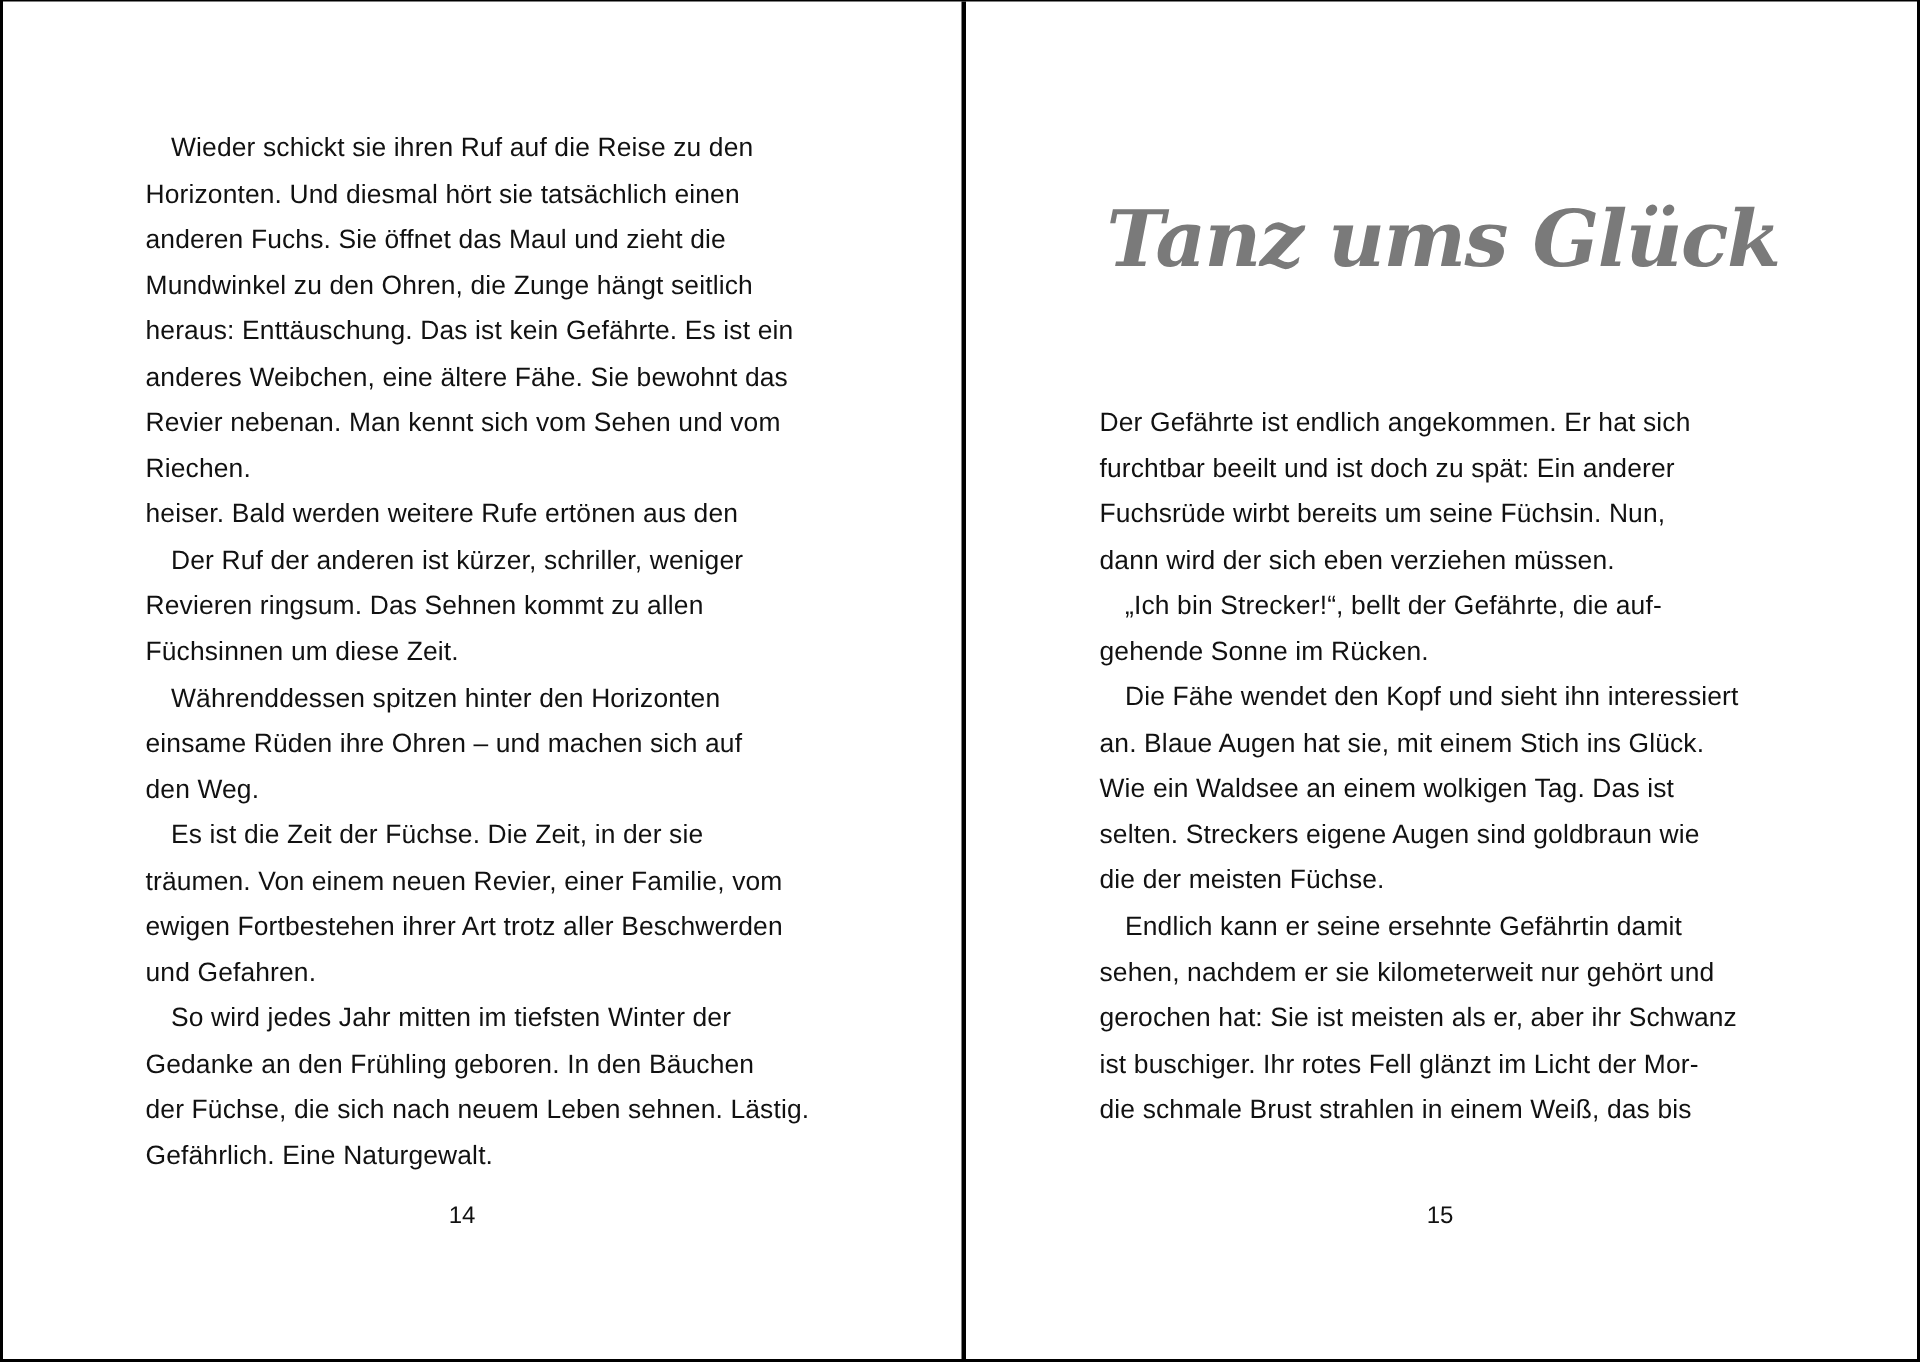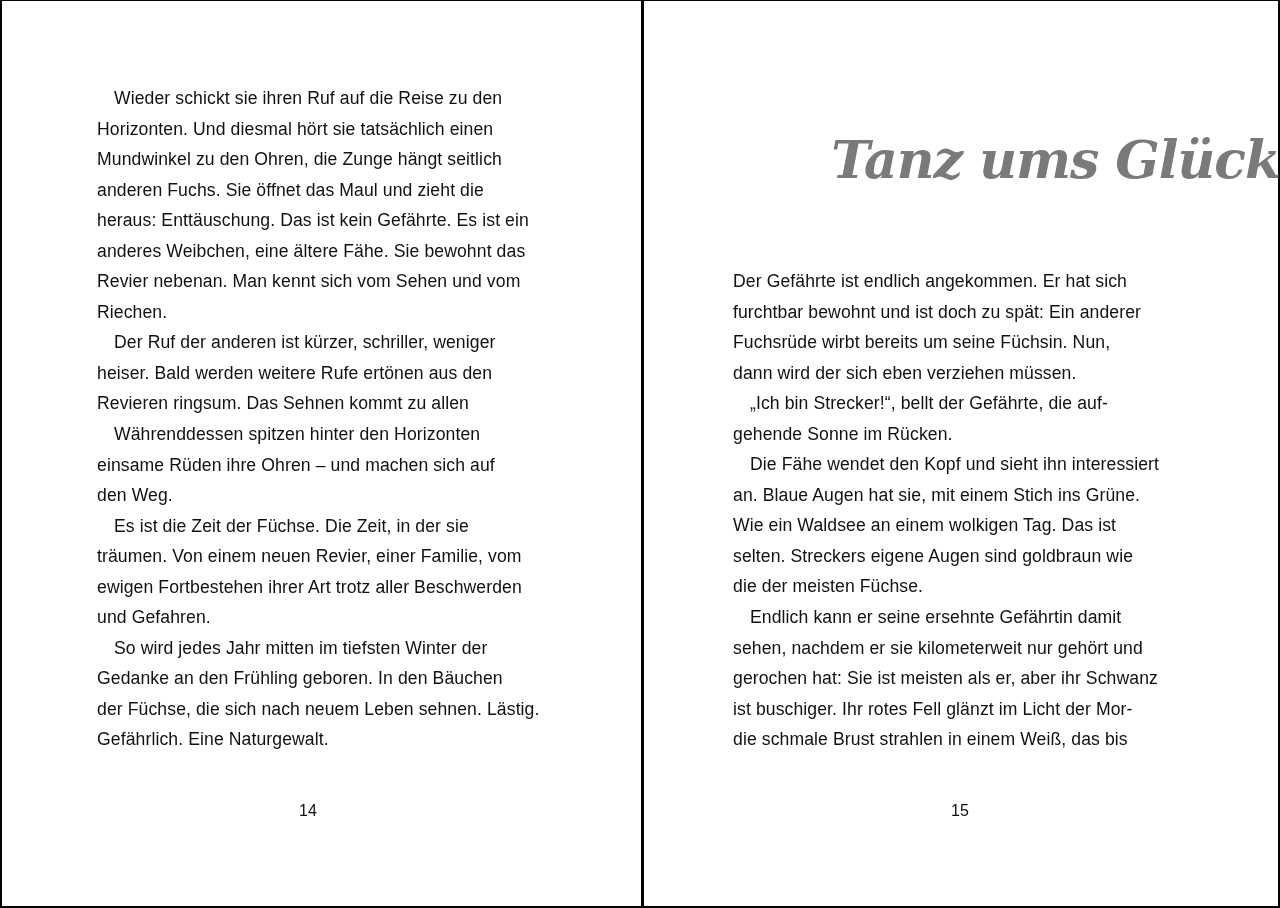--- a/index.html
+++ b/index.html
@@ -25,21 +25,21 @@
       color: #111;
       white-space: nowrap;
       letter-spacing: 0.1px;
     }
     .page-left .text { left: 95px; top: 82px; }
     .page-right .text { left: 89px; top: 265px; }
     .line { display: block; height: 30.55px; }
     .line.indent { padding-left: 17px; }
     .chapter-title {
       position: absolute; left: 0; width: 636px; top: 128px;
-      text-align: right;
+      text-align: center;
       font-family: "DejaVu Serif", serif;
       font-style: italic; font-weight: bold;
       font-size: 52px; letter-spacing: -1px;
       color: #7a7a7a;
     }
     .page-number {
       position: absolute; top: 801px; width: 40px; text-align: center;
       font-family: "Liberation Sans", "DejaVu Sans", sans-serif;
       font-size: 16px; color: #111;
     }
@@ -47,55 +47,56 @@
     .page-right .page-number { left: 296px; }
   </style>
 </head>
 <body>
 
 <div class="spread">
   <div class="page page-left">
     <div class="text" id="left-text">
         <span class="line indent">Wieder schickt sie ihren Ruf auf die Reise zu den</span>
         <span class="line">Horizonten. Und diesmal hört sie tatsächlich einen</span>
+        <span class="line">anderen Fuchs. Sie öffnet das Maul und zieht die</span>
         <span class="line">Mundwinkel zu den Ohren, die Zunge hängt seitlich</span>
-        <span class="line">anderen Fuchs. Sie öffnet das Maul und zieht die</span>
         <span class="line">heraus: Enttäuschung. Das ist kein Gefährte. Es ist ein</span>
         <span class="line">anderes Weibchen, eine ältere Fähe. Sie bewohnt das</span>
         <span class="line">Revier nebenan. Man kennt sich vom Sehen und vom</span>
         <span class="line">Riechen.</span>
+        <span class="line">heiser. Bald werden weitere Rufe ertönen aus den</span>
         <span class="line indent">Der Ruf der anderen ist kürzer, schriller, weniger</span>
-        <span class="line">heiser. Bald werden weitere Rufe ertönen aus den</span>
         <span class="line">Revieren ringsum. Das Sehnen kommt zu allen</span>
+        <span class="line">Füchsinnen um diese Zeit.</span>
         <span class="line indent">Währenddessen spitzen hinter den Horizonten</span>
         <span class="line">einsame Rüden ihre Ohren – und machen sich auf</span>
         <span class="line">den Weg.</span>
         <span class="line indent">Es ist die Zeit der Füchse. Die Zeit, in der sie</span>
         <span class="line">träumen. Von einem neuen Revier, einer Familie, vom</span>
         <span class="line">ewigen Fortbestehen ihrer Art trotz aller Beschwerden</span>
         <span class="line">und Gefahren.</span>
         <span class="line indent">So wird jedes Jahr mitten im tiefsten Winter der</span>
         <span class="line">Gedanke an den Frühling geboren. In den Bäuchen</span>
         <span class="line">der Füchse, die sich nach neuem Leben sehnen. Lästig.</span>
         <span class="line">Gefährlich. Eine Naturgewalt.</span>
       </div>
     <div class="page-number">14</div>
   </div>
   <div class="divider"></div>
   <div class="page page-right">
     <div class="chapter-title">Tanz ums Glück</div>
     <div class="text" id="right-text">
         <span class="line">Der Gefährte ist endlich angekommen. Er hat sich</span>
-        <span class="line">furchtbar bewohnt und ist doch zu spät: Ein anderer</span>
+        <span class="line">furchtbar beeilt und ist doch zu spät: Ein anderer</span>
         <span class="line">Fuchsrüde wirbt bereits um seine Füchsin. Nun,</span>
         <span class="line">dann wird der sich eben verziehen müssen.</span>
         <span class="line indent">„Ich bin Strecker!“, bellt der Gefährte, die auf-</span>
         <span class="line">gehende Sonne im Rücken.</span>
         <span class="line indent">Die Fähe wendet den Kopf und sieht ihn interessiert</span>
-        <span class="line">an. Blaue Augen hat sie, mit einem Stich ins Grüne.</span>
+        <span class="line">an. Blaue Augen hat sie, mit einem Stich ins Glück.</span>
         <span class="line">Wie ein Waldsee an einem wolkigen Tag. Das ist</span>
         <span class="line">selten. Streckers eigene Augen sind goldbraun wie</span>
         <span class="line">die der meisten Füchse.</span>
         <span class="line indent">Endlich kann er seine ersehnte Gefährtin damit</span>
         <span class="line">sehen, nachdem er sie kilometerweit nur gehört und</span>
         <span class="line">gerochen hat: Sie ist meisten als er, aber ihr Schwanz</span>
         <span class="line">ist buschiger. Ihr rotes Fell glänzt im Licht der Mor-</span>
         <span class="line">die schmale Brust strahlen in einem Weiß, das bis</span>
       </div>
     <div class="page-number">15</div>

